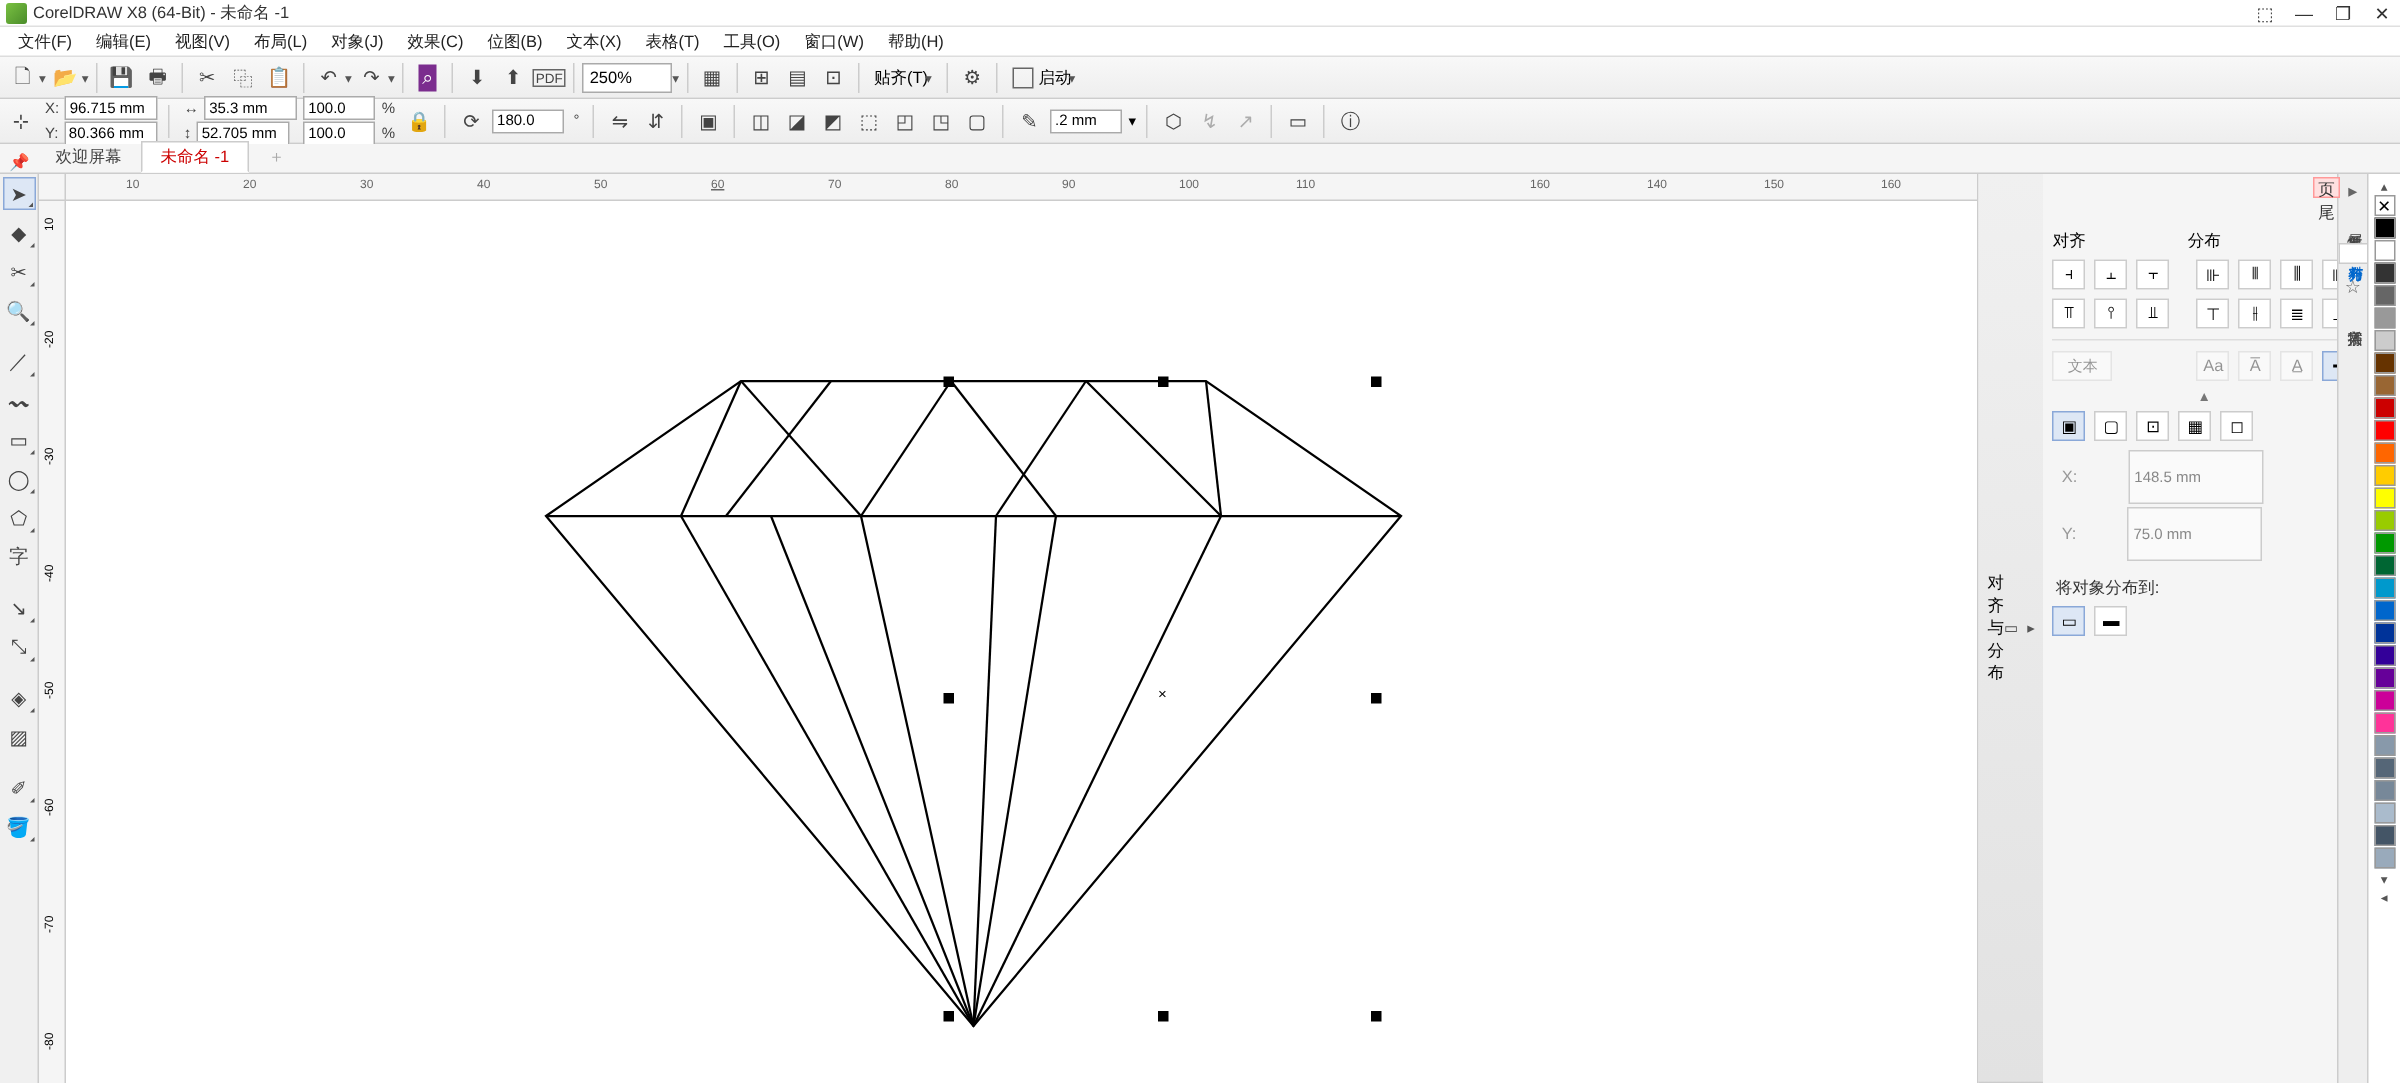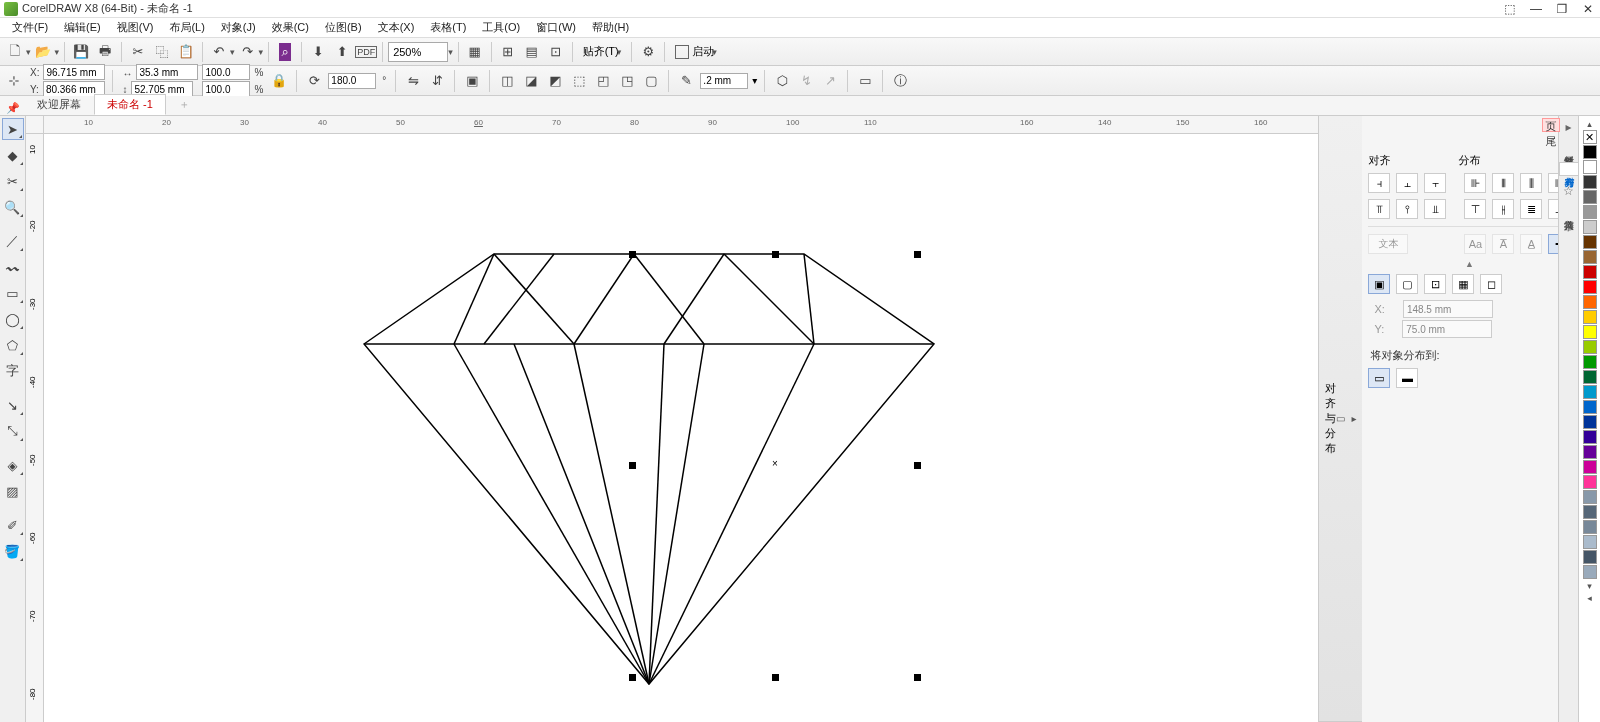--- a/index.html
+++ b/index.html
@@ -53,21 +53,21 @@
 .docker .dtitle { background: linear-gradient(#f0f0f0,#e2e2e2); padding: 3px 6px; border-bottom: 1px solid #ccc; display: flex; align-items: center; }
 .docker .dtitle .dicons { margin-left: auto; display: flex; gap: 6px; color: #555; font-size: 10px; }
 .docker .dsec { padding: 4px 6px; }
 .docker .hdrow { display: flex; margin-top: 31px; }
 .docker .hdrow .h { flex: 1; font-size: 11px; padding: 2px 0; }
 .docker .btnrow { display: flex; gap: 6px; padding: 3px 0; }
 .docker .ibtn { width: 22px; height: 20px; border: 1px solid #ccc; background: #fff; display: flex; align-items: center; justify-content: center; font-size: 11px; }
 .docker .ibtn.dis { opacity: .4; }
 .docker .ibtn.active { background: #dde7f5; border-color: #8aa8d8; }
 .docker .subt { padding: 4px 2px 2px; color: #333; }
-.docker .ffield { width: 90px; height: 18px; border: 1px solid #ccc; background: #fafafa; font-size: 10px; padding: 0 3px; color: #888; margin-left: 18px; }
+.docker .ffield { width: 90px; height: 36px; border: 1px solid #ccc; background: #fafafa; font-size: 10px; padding: 0 3px; color: #888; margin-left: 34px; }
 .docker .chev { text-align: center; color: #777; font-size: 9px; padding: 2px 0; }
 
 .docktabs { width: 20px; background: #eee; border-left: 1px solid #ccc; display: flex; flex-direction: column; align-items: center; padding-top: 4px; gap: 8px; }
 .docktabs .vtab { writing-mode: vertical-rl; font-size: 10px; padding: 6px 2px; color: #444; }
 .docktabs .vtab.active { background: #fff; border: 1px solid #ccc; border-right: none; color: #0066cc; }
 .docktabs .ticon { font-size: 12px; color: #666; }
 
 .palette { width: 22px; background: #fff; border-left: 1px solid #ccc; display: flex; flex-direction: column; align-items: center; padding-top: 2px; }
 .palette .sw { width: 14px; height: 14px; margin-bottom: 1px; border: 1px solid #999; }
 .palette .arrow { font-size: 9px; color: #555; margin: 1px 0; }

